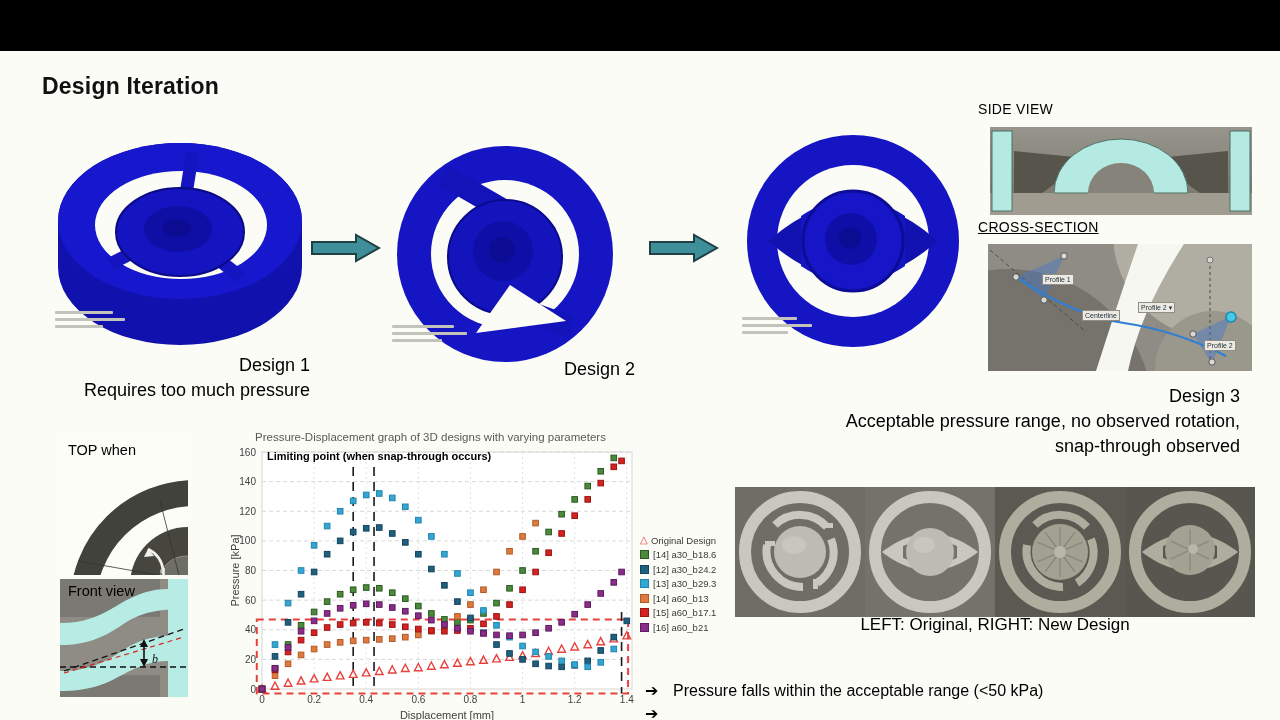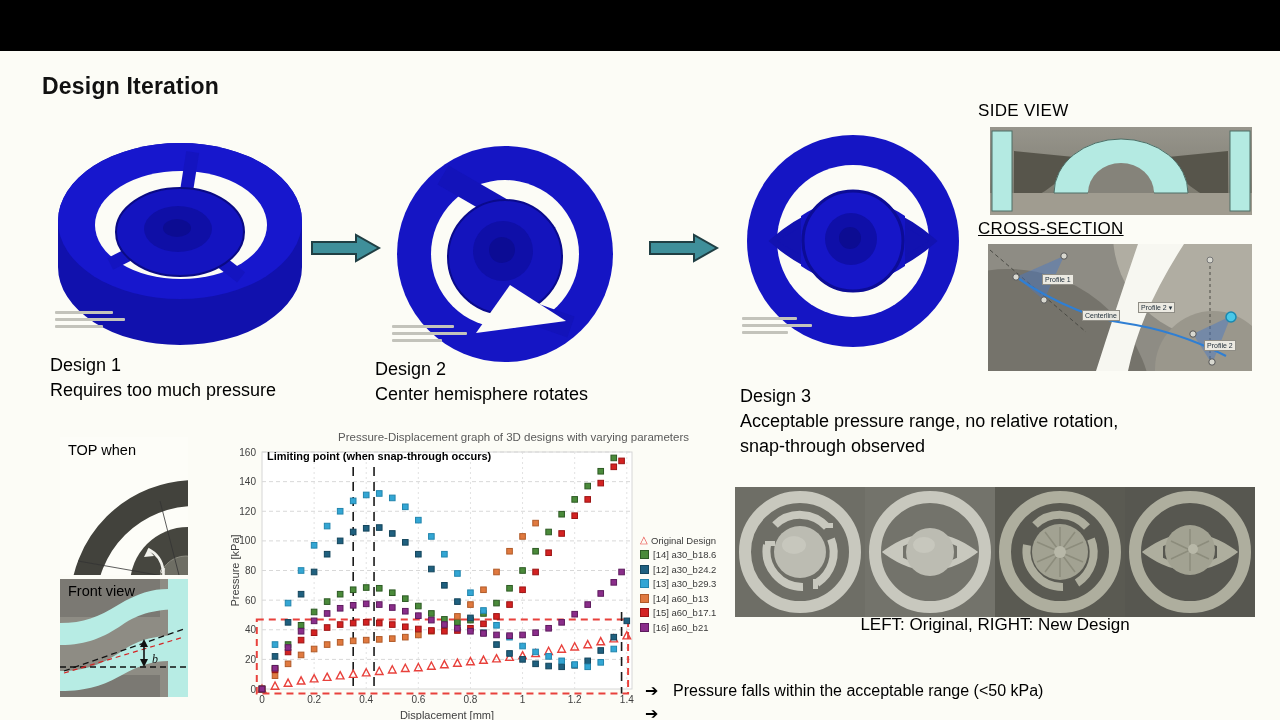--- a/index.html
+++ b/index.html
@@ -3,26 +3,26 @@
 <meta charset="utf-8">
 <style>
   html,body{margin:0;padding:0;background:#000;}
   .slide{position:relative;width:1280px;height:720px;background:#fcfcf6;overflow:hidden;
          font-family:"Liberation Sans", sans-serif;color:#111;margin-top:39px;}
   .bar{position:absolute;left:0;width:1280px;background:#000;}
   .bar.top{top:0;height:12px;}
   .bar.bottom{top:705px;height:15px;}
   .abs{position:absolute;}
   .page-title{left:42px;top:34px;font-size:23px;font-weight:bold;letter-spacing:0.2px;}
-  .caption{position:absolute;text-align:left;font-size:18px;line-height:25px;color:#000;}
-  .view-label{position:absolute;font-size:17px;color:#000;letter-spacing:0.3px;}
+  .caption{position:absolute;text-align:right;font-size:18px;line-height:25px;color:#000;}
+  .view-label{position:absolute;font-size:14px;color:#000;letter-spacing:0.3px;}
   .panel-label{position:absolute;font-size:14.5px;color:#000;}
   
   .chart{left:225px;top:388px;width:525px;height:306px;}
-  .chart-title{position:absolute;left:24px;top:4px;width:440px;text-align:right;
+  .chart-title{position:absolute;left:30px;top:4px;width:440px;text-align:left;
                font-size:11.5px;color:#595959;}
   .chart-annot{position:absolute;left:42px;top:23px;font-size:11px;font-weight:bold;color:#000;}
   .legend{position:absolute;left:415px;top:106px;font-size:9.5px;color:#3a3a3a;}
   .lg-item{display:flex;align-items:center;height:14.5px;white-space:nowrap;}
   .lg-sq{display:inline-block;width:7px;height:7px;margin-right:4px;}
   .lg-tri{display:inline-block;width:11px;margin-right:0;font-size:10px;line-height:10px;}
   
   .chip{position:absolute;background:#eceae2;border:1px solid #8f8d85;color:#22303c;
         font-size:7px;line-height:9px;padding:0 2px;white-space:nowrap;}
   .bullets{position:absolute;left:645px;top:642px;font-size:16px;color:#000;}
@@ -100,25 +100,24 @@
       <div style="width:70px;"></div>
       <div style="width:46px;"></div>
   </div>
 
   <div class="caption" style="left:50px;top:314px;width:260px;">
     <div>Design 1</div>
     <div>Requires too much pressure</div>
   </div>
   <div class="caption" style="left:375px;top:318px;width:260px;">
     <div>Design 2</div>
-    <div>Center hemisphere rotates</div>
   </div>
   <div class="caption" style="left:740px;top:345px;width:500px;">
     <div>Design 3</div>
-    <div>Acceptable pressure range, no relative rotation,</div>
+    <div>Acceptable pressure range, no observed rotation,</div>
     <div>snap-through observed</div>
   </div>
 
   <div class="view-label" style="left:978px;top:62px;">SIDE VIEW</div>
   <svg class="abs" style="left:990px;top:88px;" width="262" height="88" viewBox="0 0 262 88">
     <defs>
       <linearGradient id="svbg" x1="0" y1="0" x2="0" y2="1">
         <stop offset="0" stop-color="#97958c"></stop>
           <stop offset="1" stop-color="#767468"></stop>
       </linearGradient>

